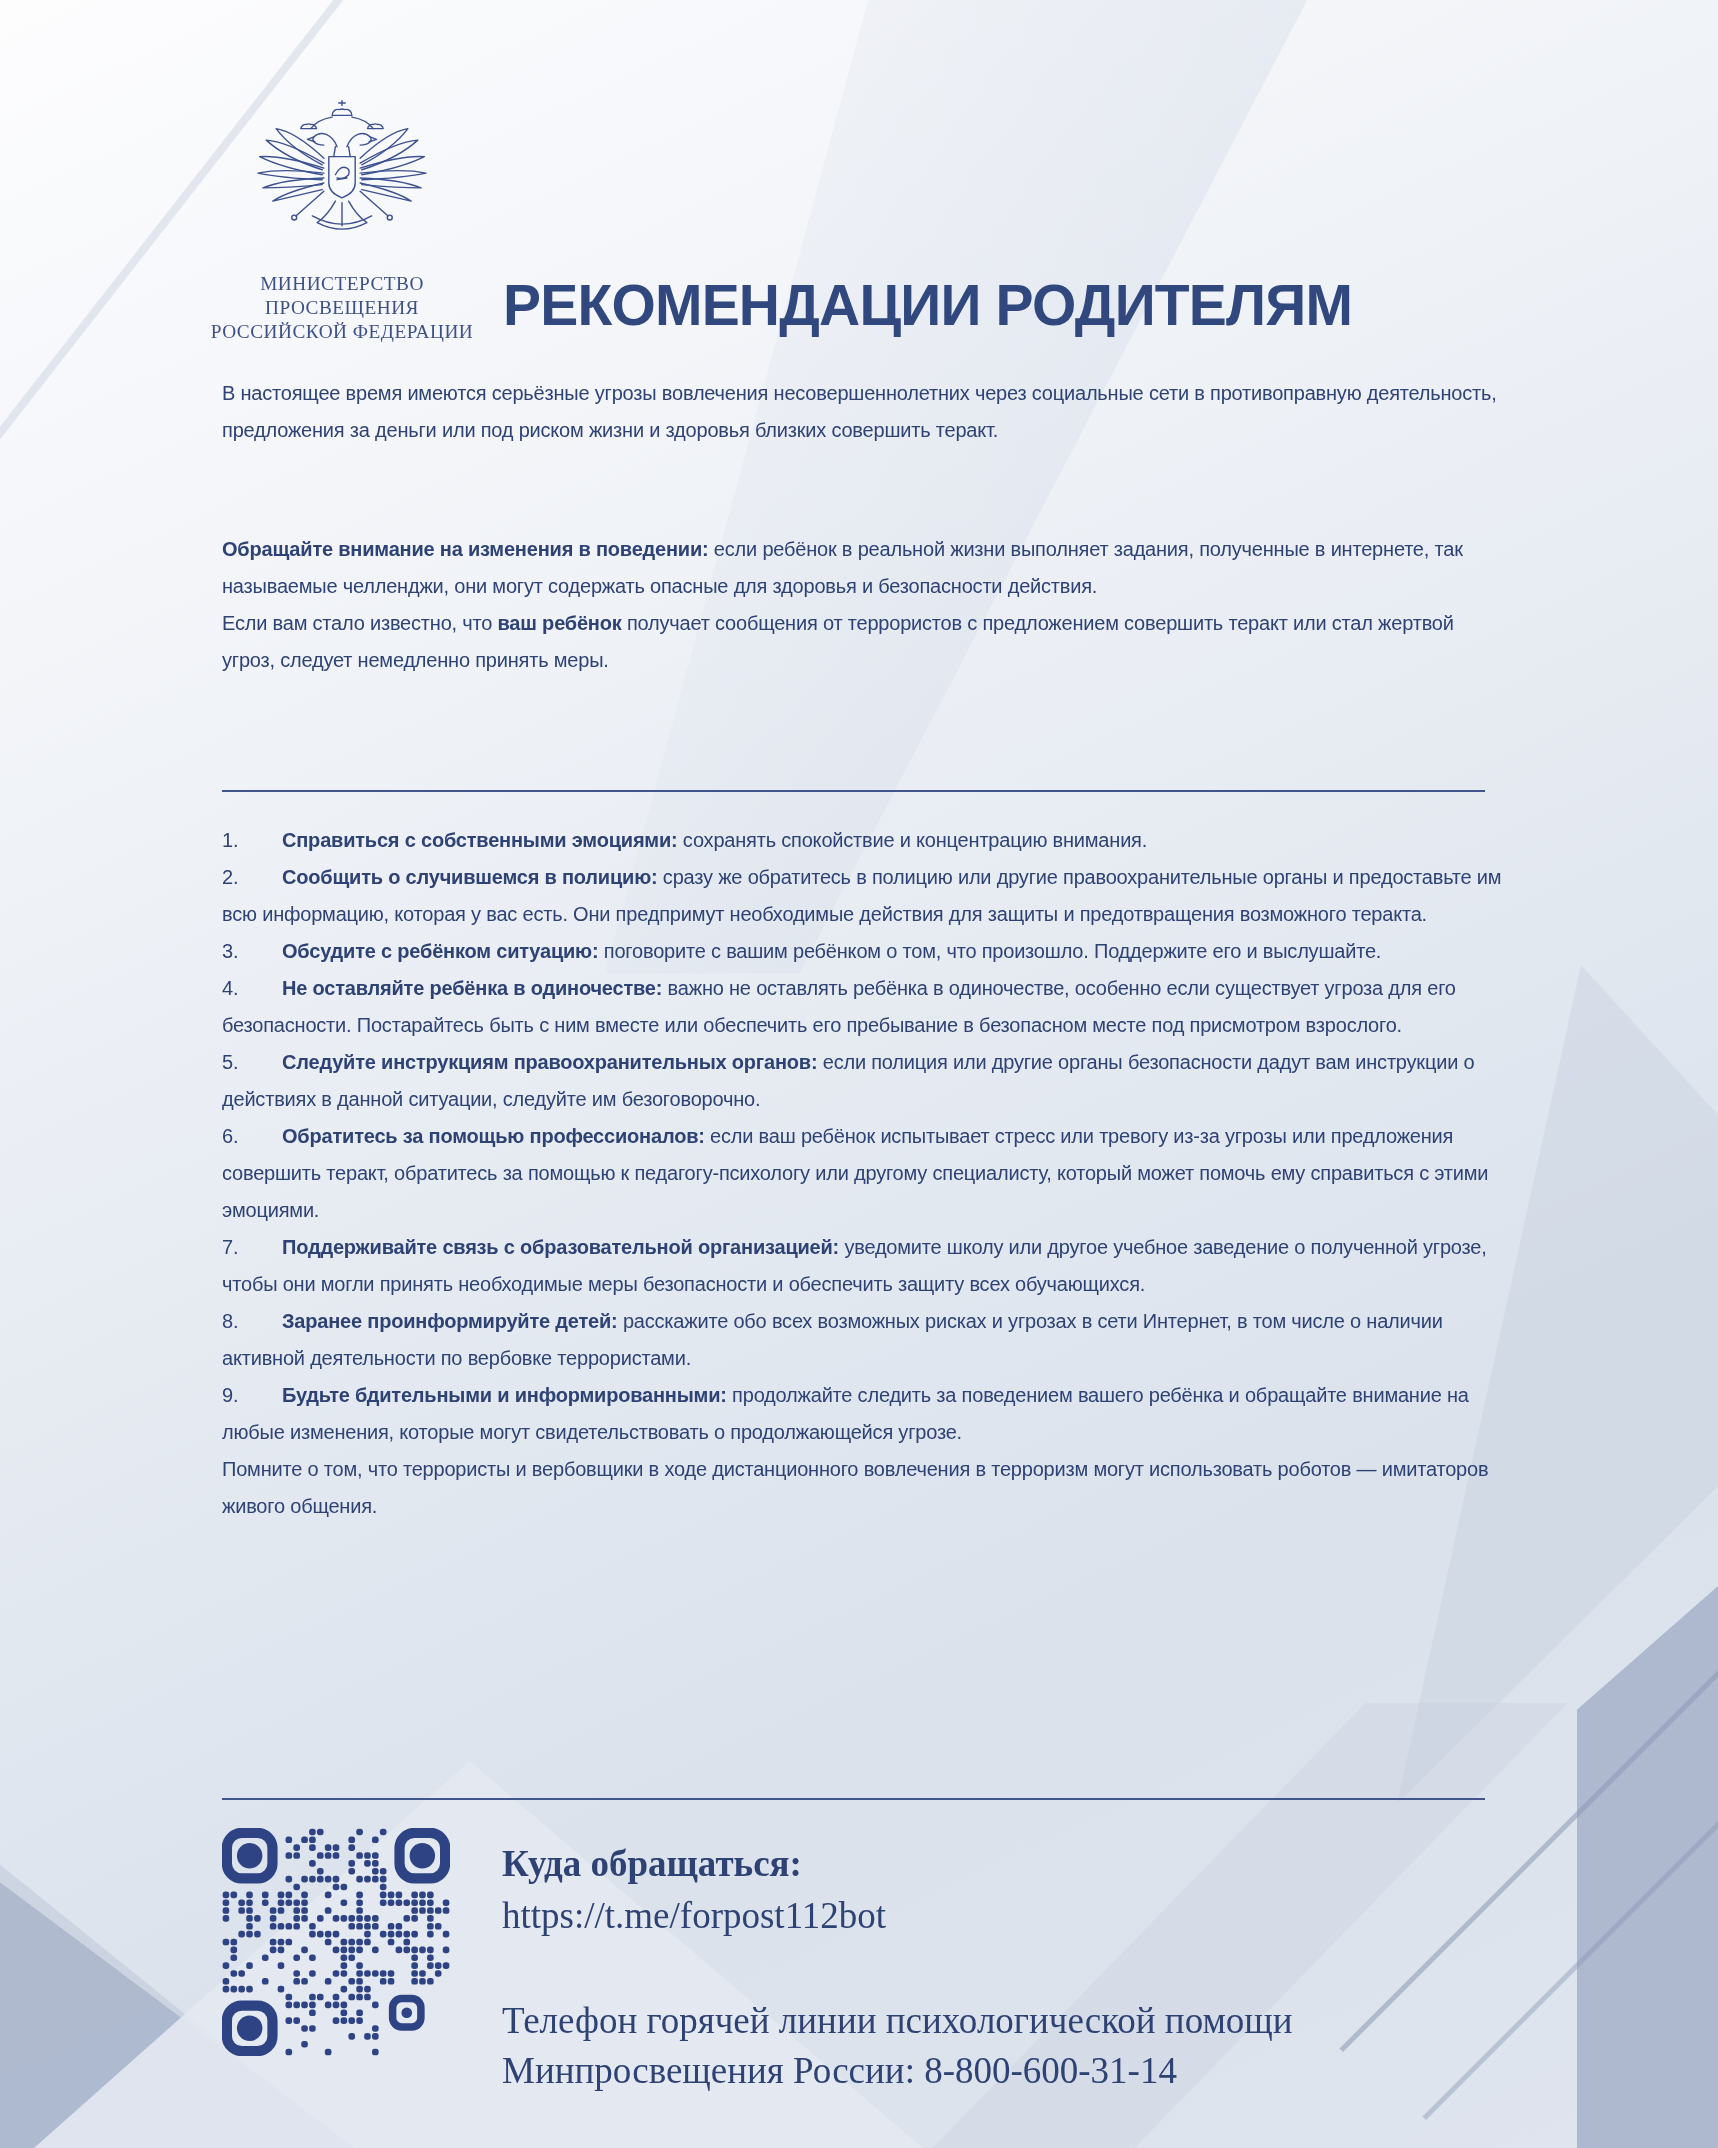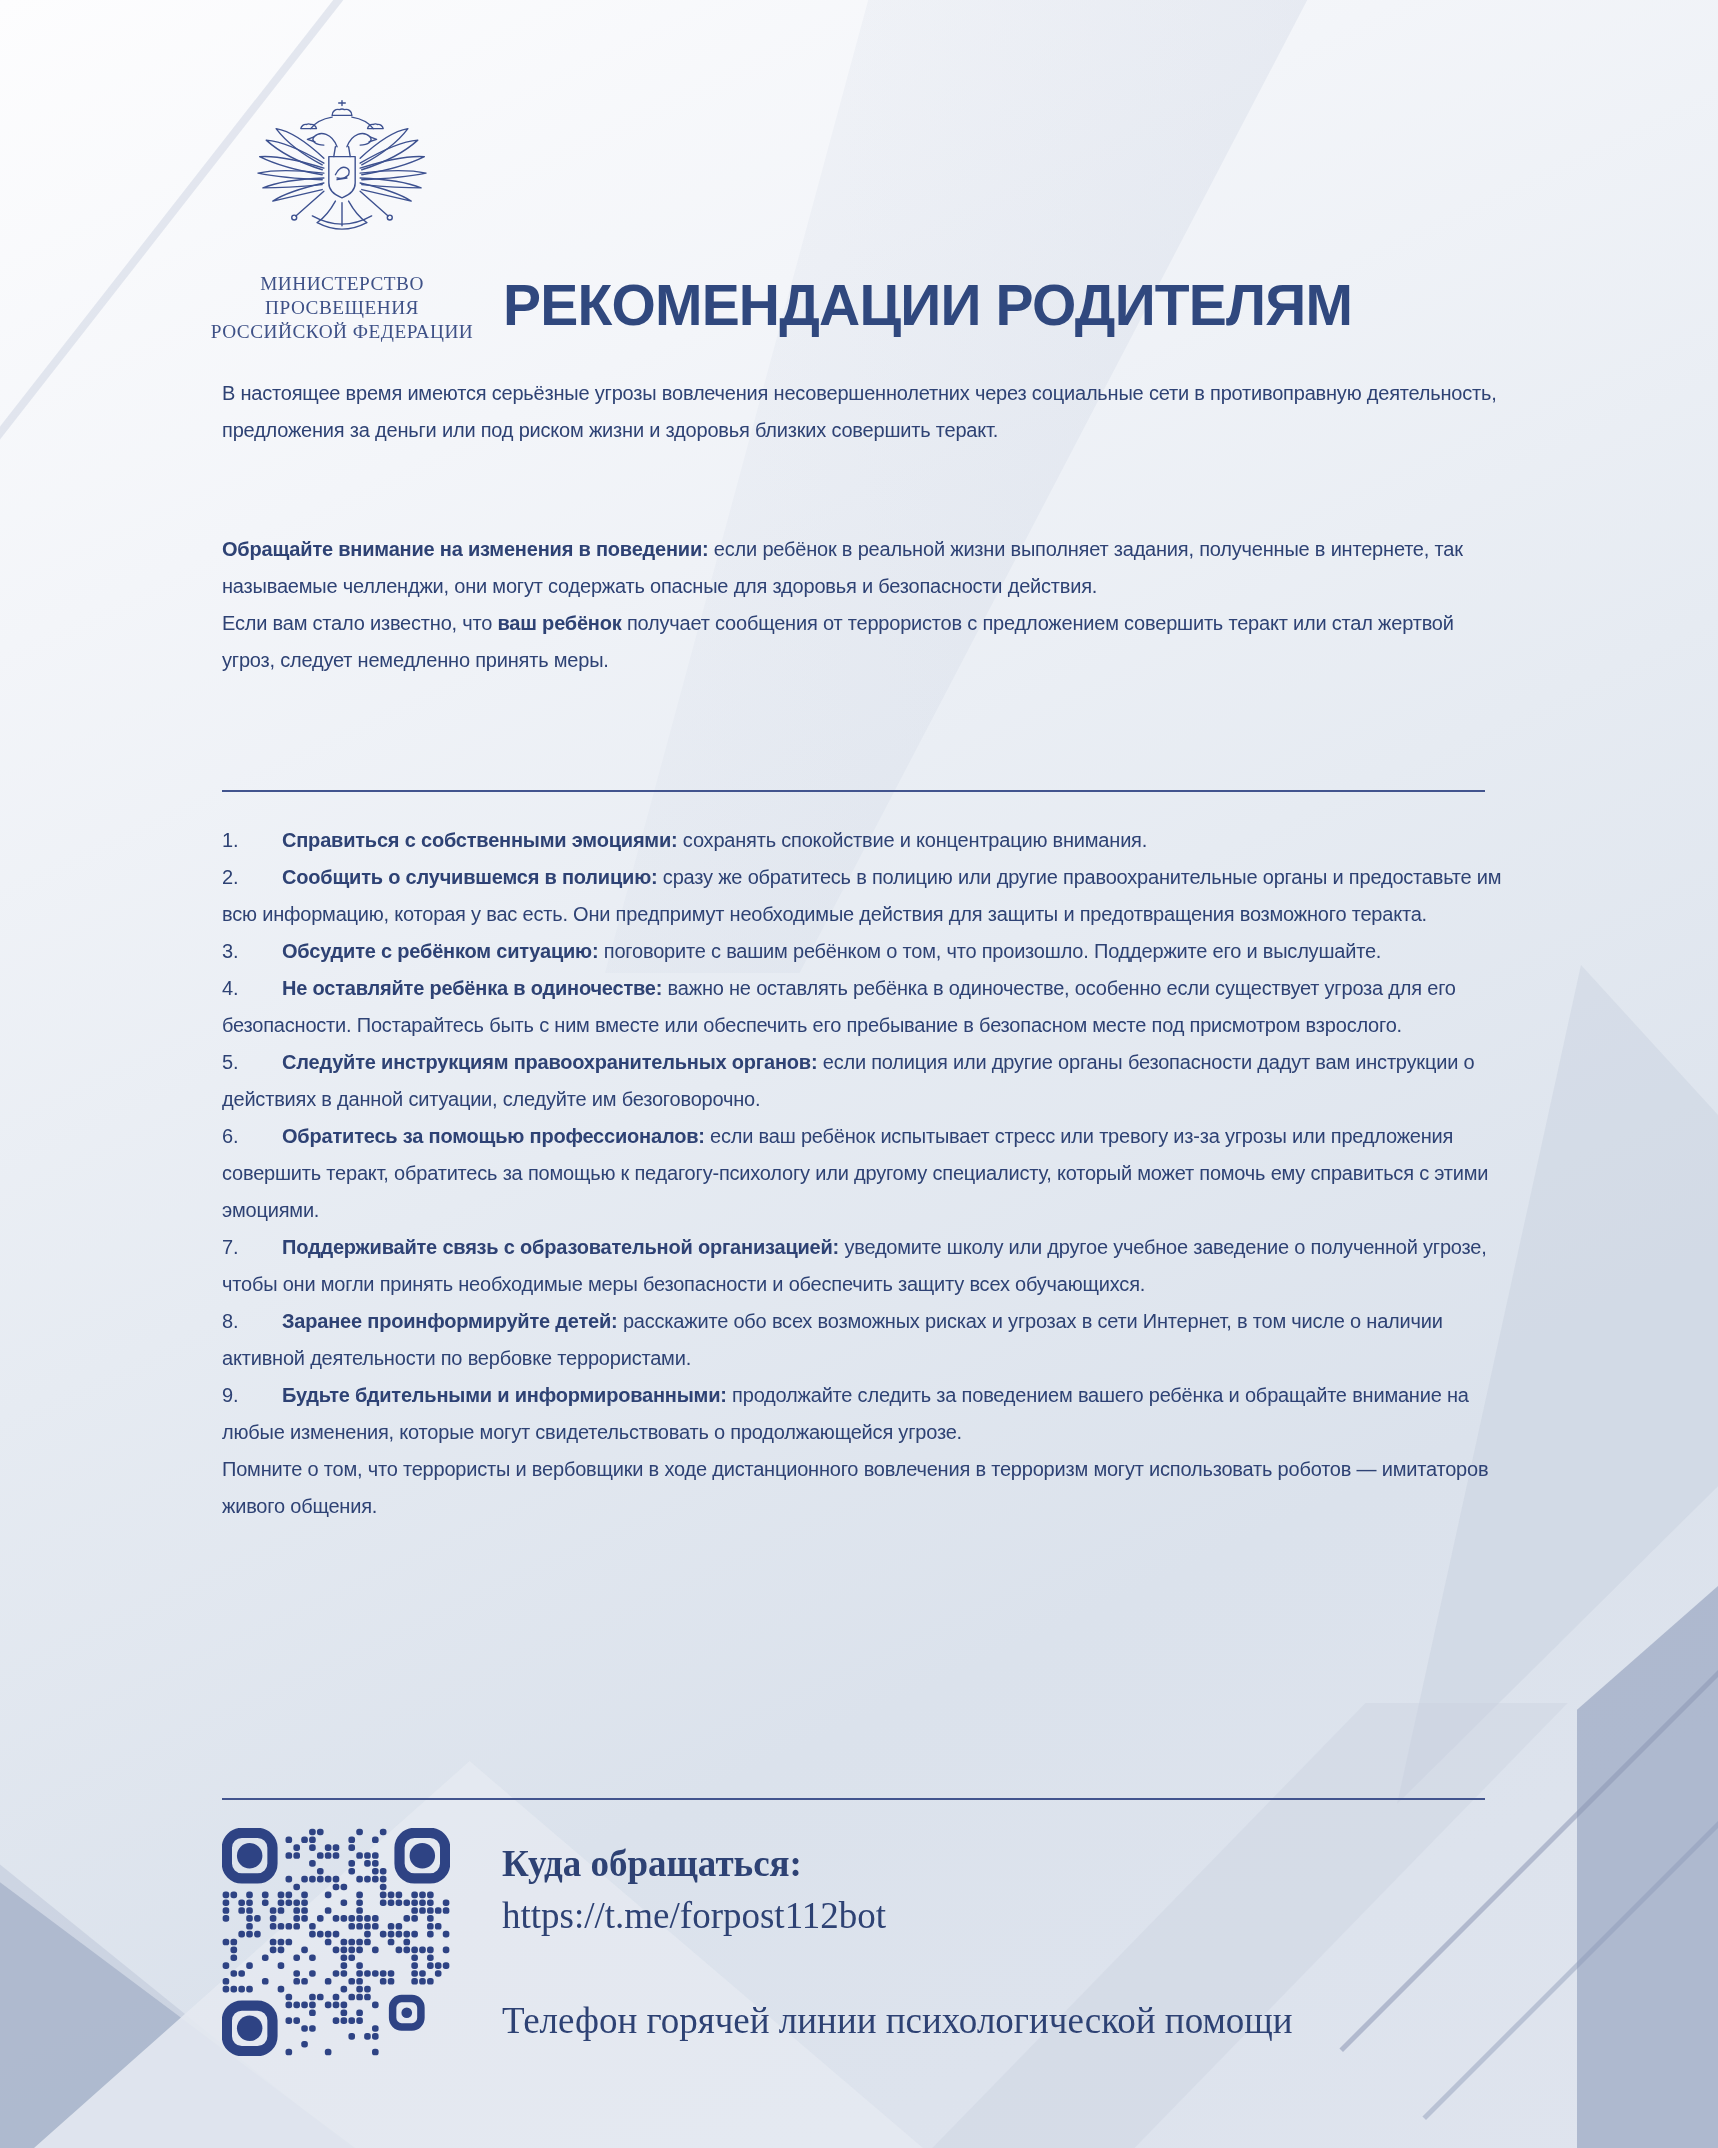--- a/index.html
+++ b/index.html
@@ -404,18 +404,18 @@
       <g fill="#2e4384">
         <circle cx="3.52" cy="3.52" r="1.62"></circle>
         <circle cx="25.48" cy="3.52" r="1.62"></circle>
         <circle cx="3.52" cy="25.48" r="1.62"></circle>
         <circle cx="23.5" cy="23.5" r="0.68"></circle>
       </g>
     </svg>
     <div class="contact">
       <p class="head">Куда обращаться:</p>
       <p class="link">https://t.me/forpost112bot</p>
-      <p class="phone"><span>Телефон горячей линии психологической помощи</span><br></p>
+      <p class="phone"><span>Телефон горячей линии психологической помощи</span><br><span>Минпросвещения России: 8-800-600-31-14</span></p>
     </div>
   </div>
 
 </div>
 
 
 </body></html>

